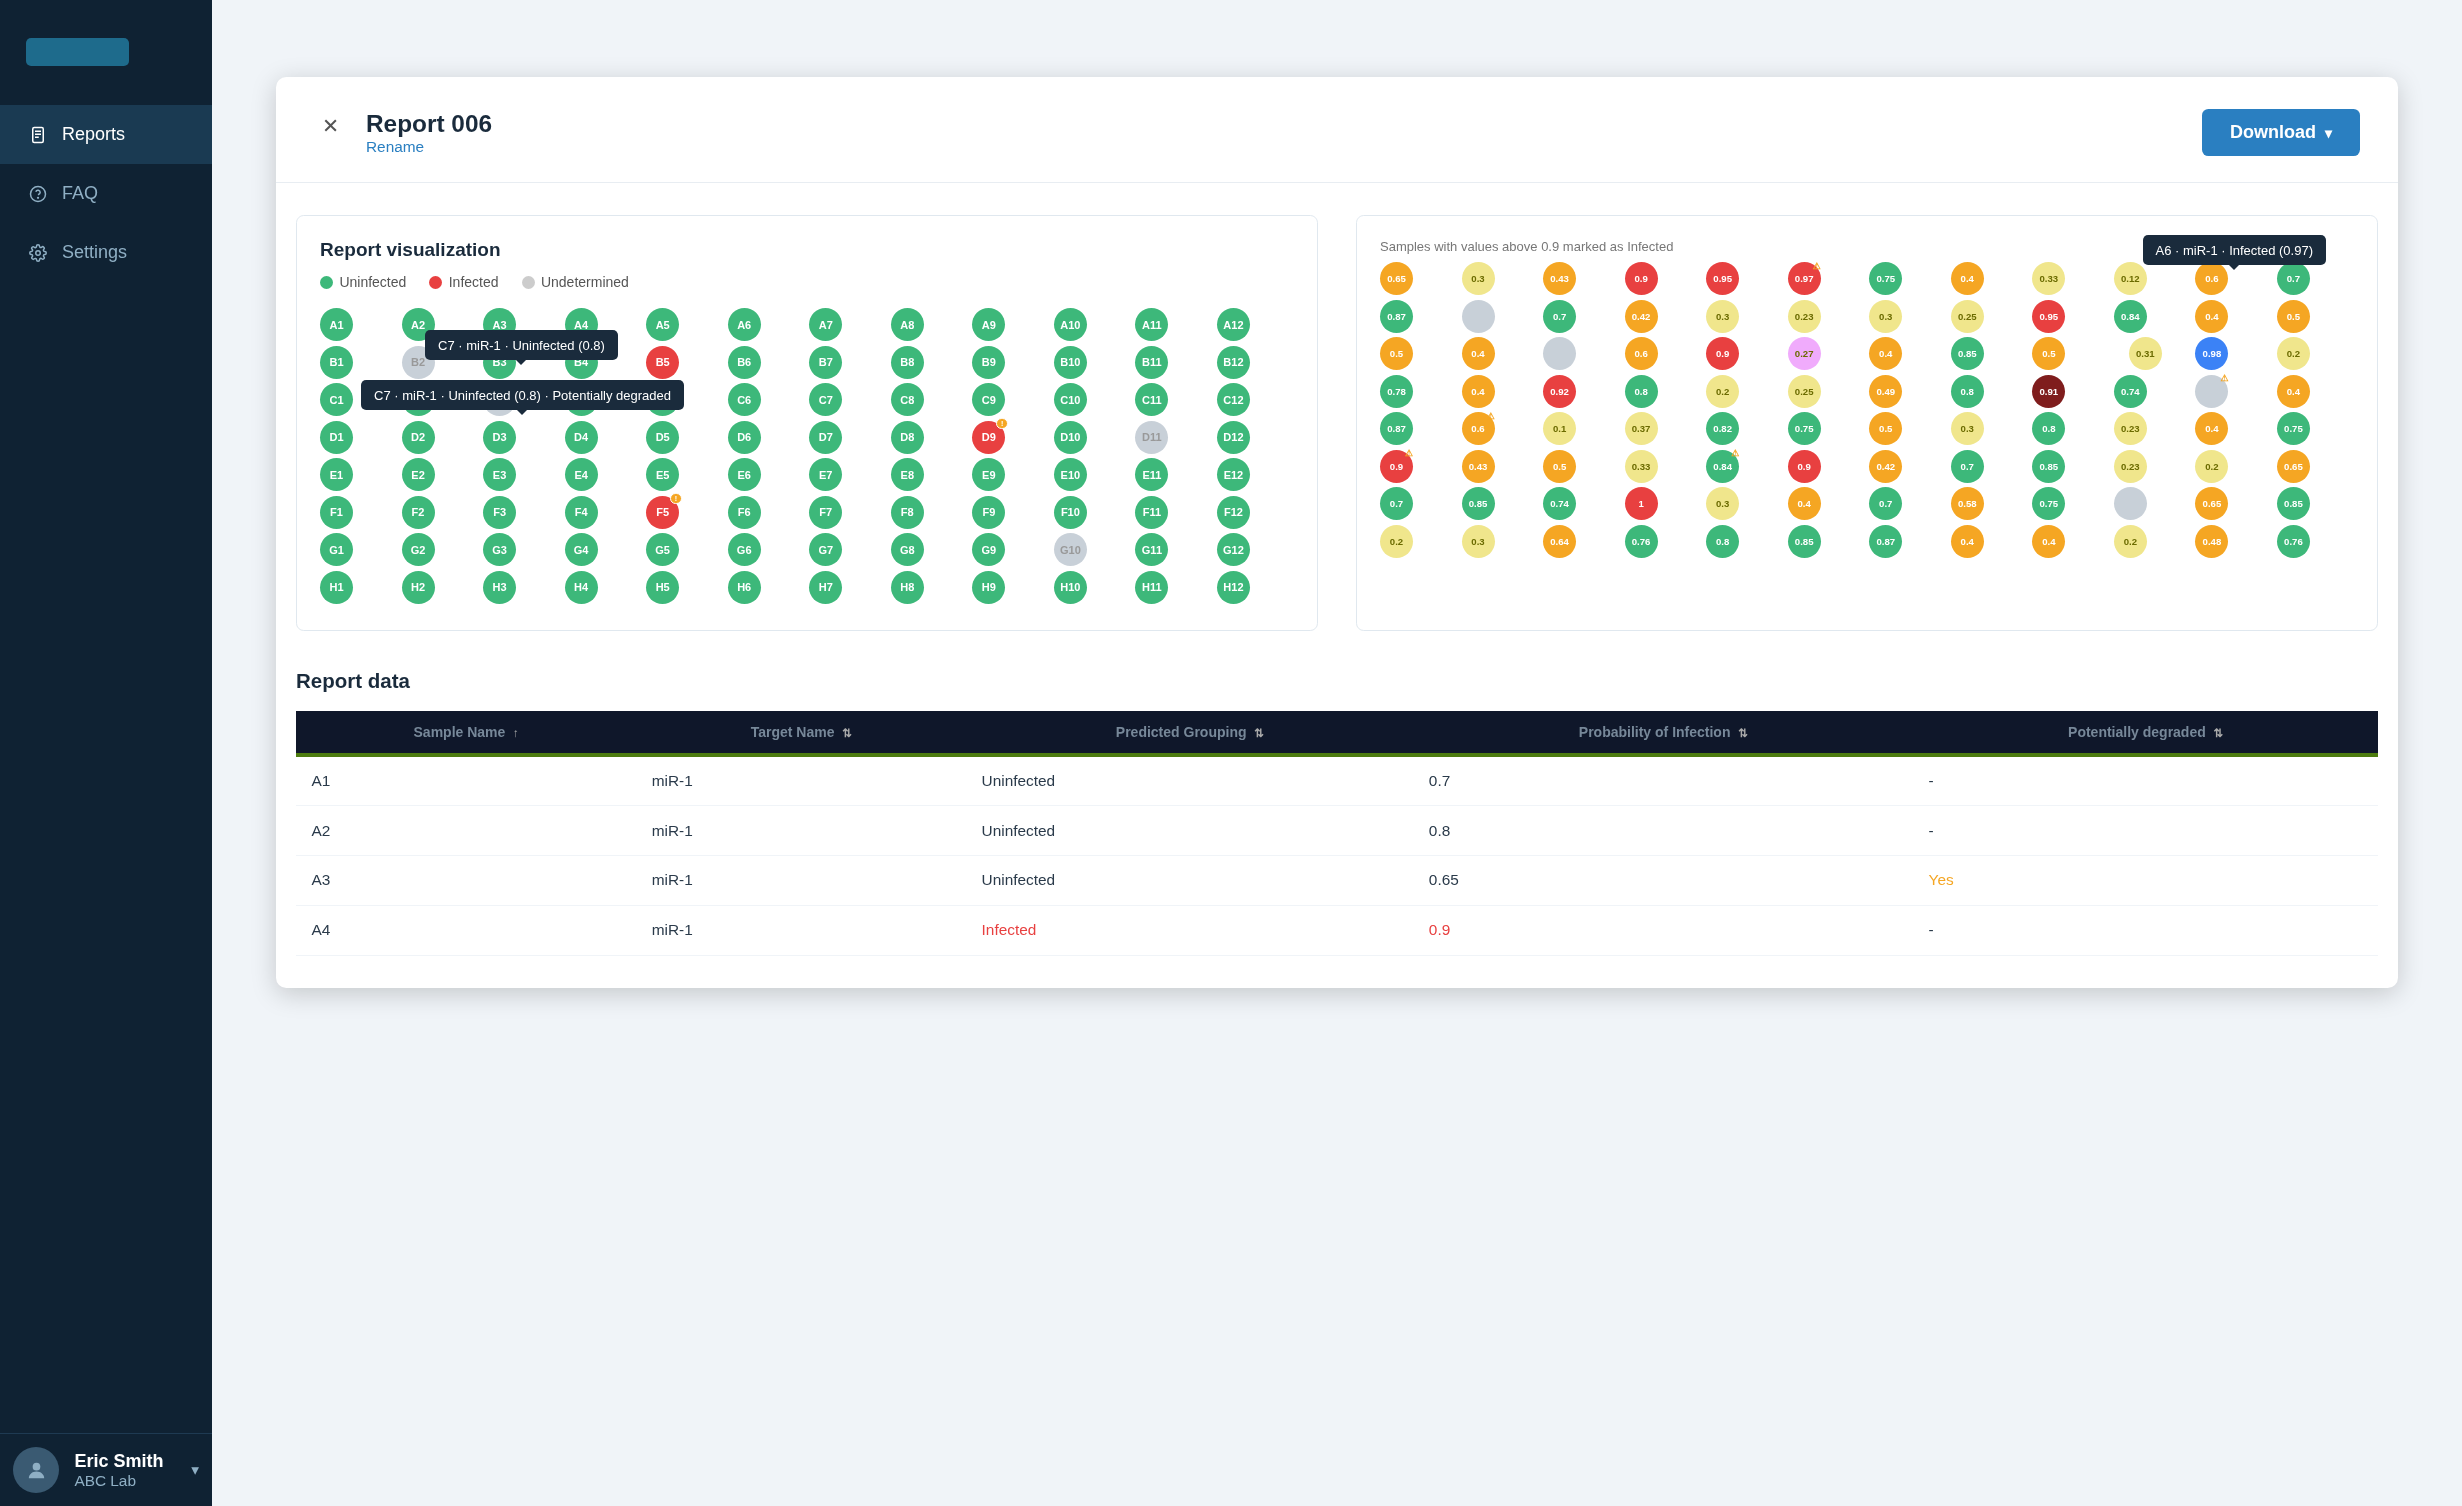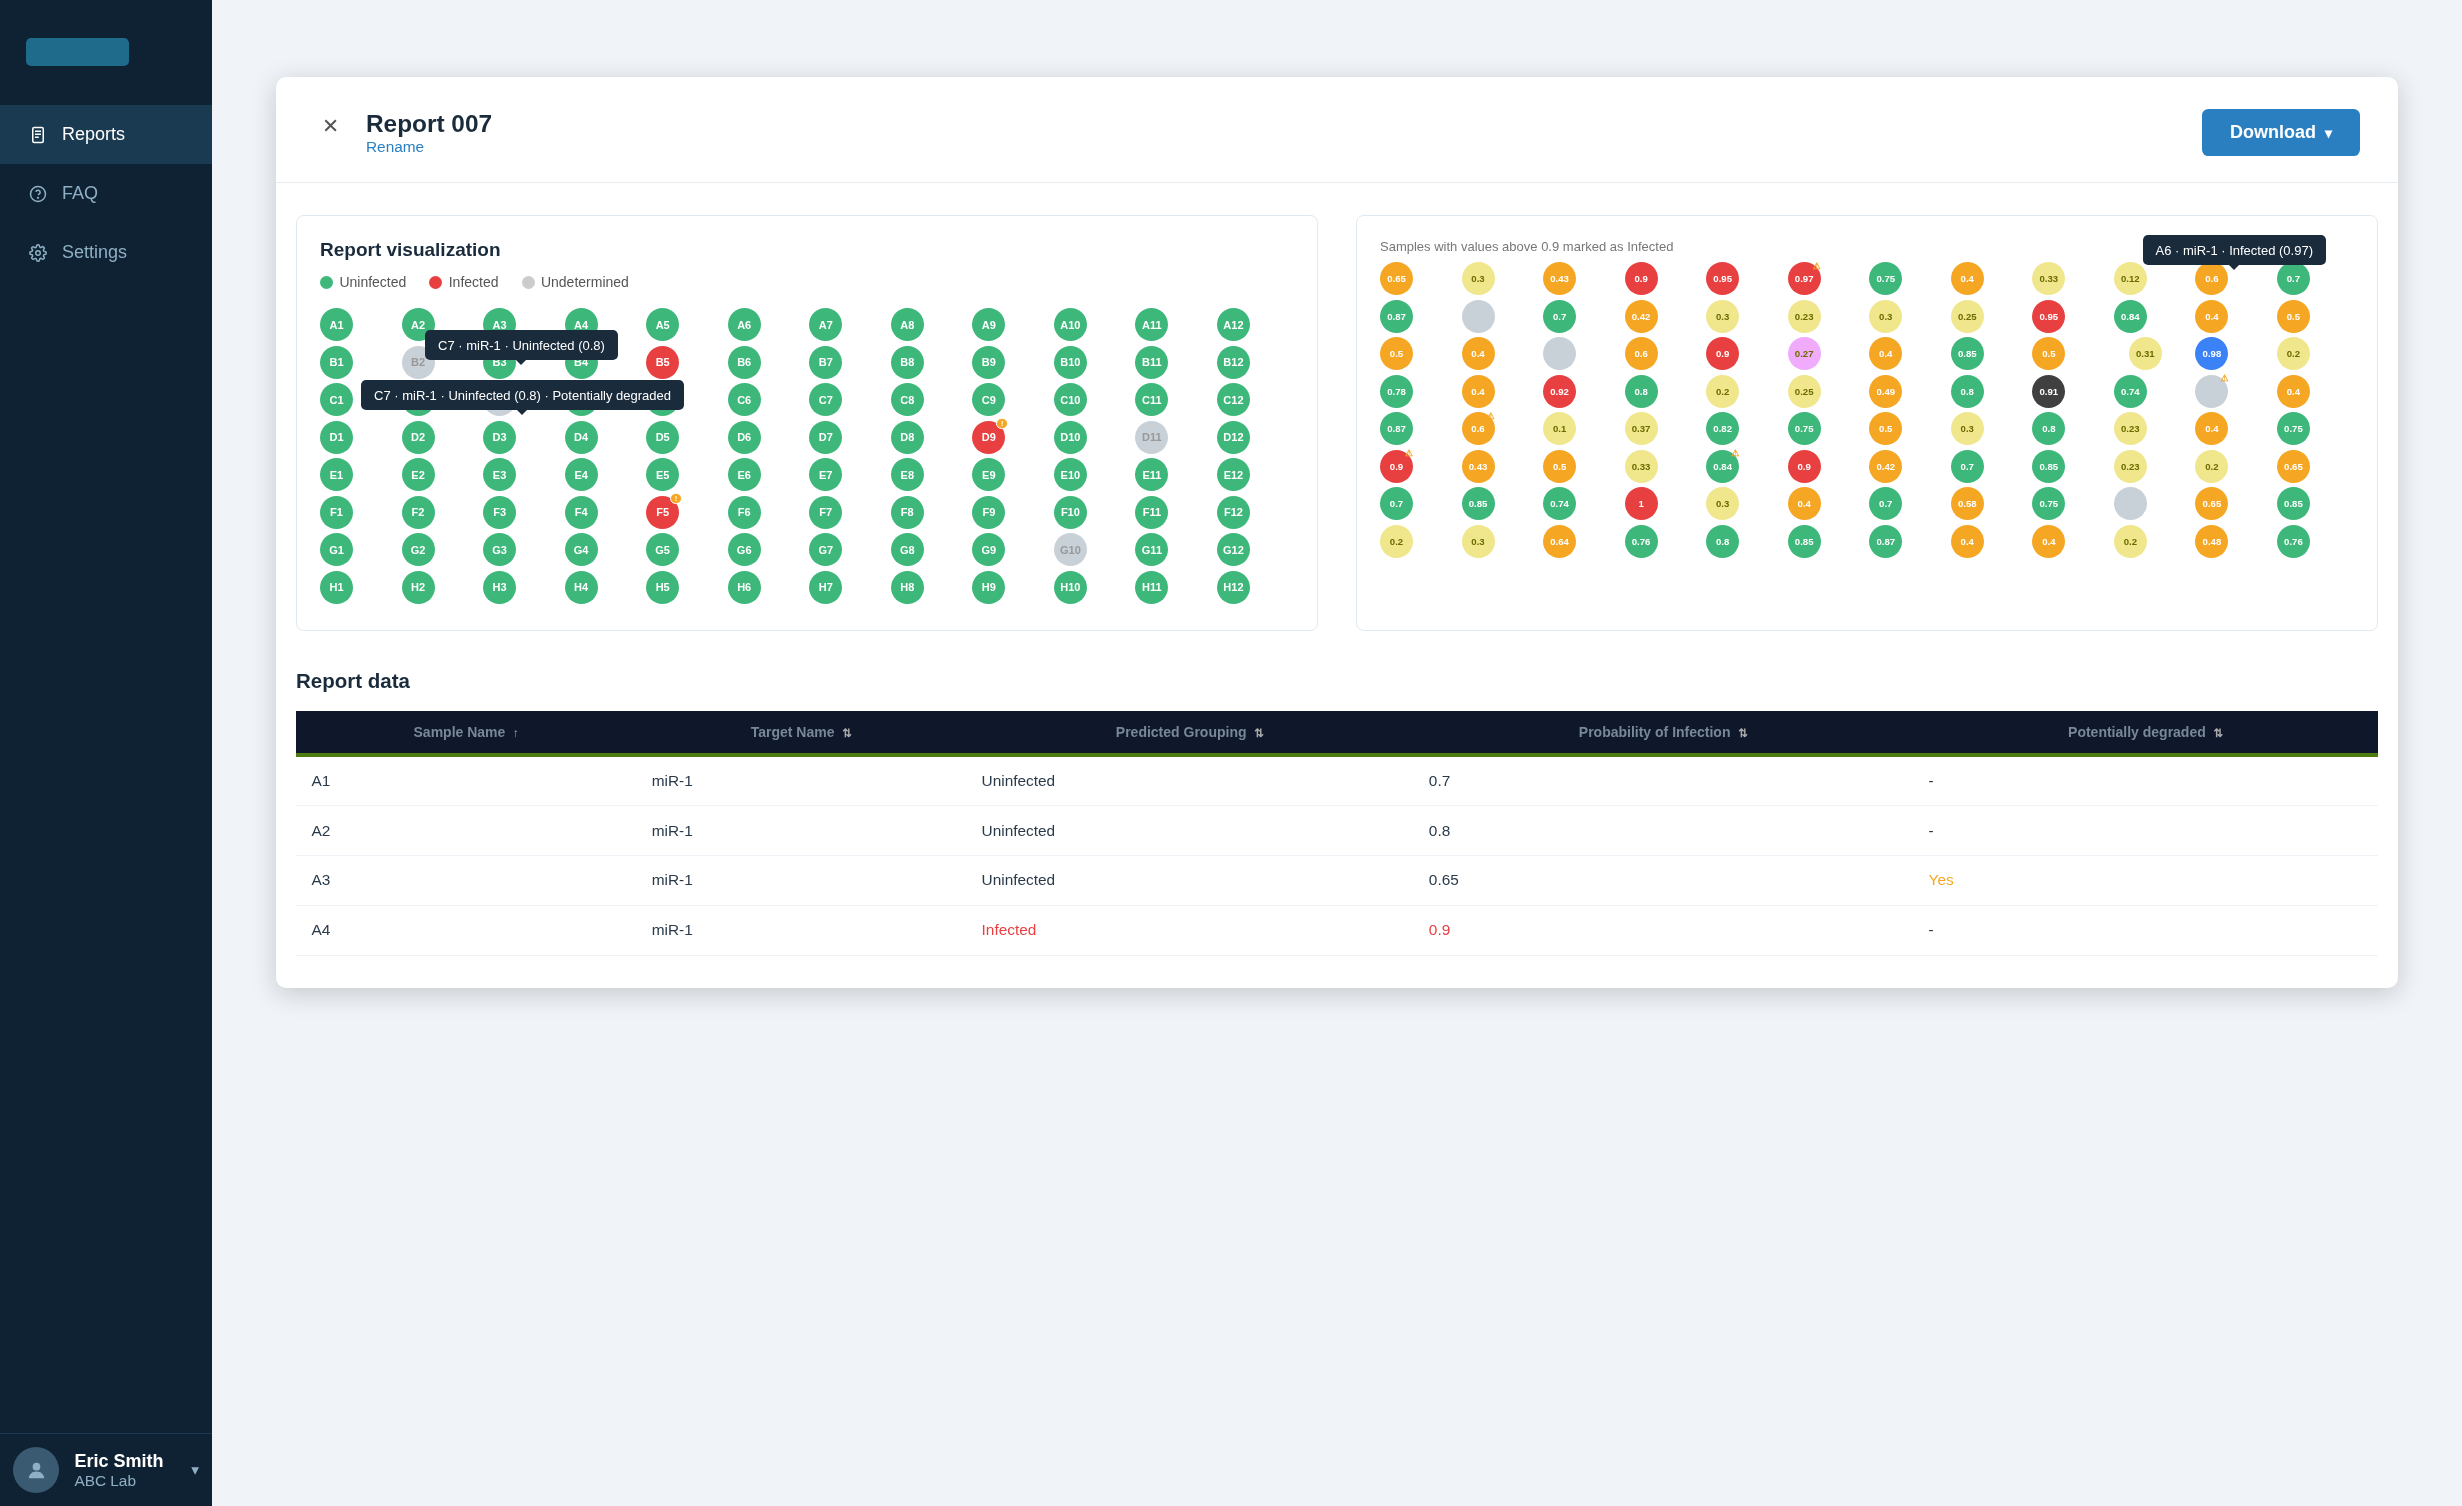--- a/index.html
+++ b/index.html
@@ -391,21 +391,21 @@
 
   <div class="main-content">
     <div class="report-panel">
 
       <div class="panel-header">
         <div class="panel-title-area">
           <button class="close-btn">
             <span>✕</span>
           </button>
           <div class="panel-title-text">
-            <div class="report-title">Report 007</div>
+            <div class="report-title">Report 006</div>
             <a class="rename-link" href="#">Rename</a>
           </div>
         </div>
         <button class="download-btn">
           <span>Download</span>
           <span class="download-chevron">▾</span>
         </button>
       </div>
 
       <div class="panel-body">
@@ -581,21 +581,21 @@
                 <div class="prob-cell" style="background: #3b82f6; color: rgb(255, 255, 255);">0.98</div>
                 <div class="prob-cell" style="background: rgb(240, 230, 140); color: rgb(107, 107, 0);">0.2</div>
                 <div class="prob-cell" style="background: rgb(61, 184, 122); color: rgb(255, 255, 255);">0.78</div>
                 <div class="prob-cell" style="background: rgb(245, 166, 35); color: rgb(255, 255, 255);">0.4</div>
                 <div class="prob-cell" style="background: rgb(232, 64, 64); color: rgb(255, 255, 255);">0.92</div>
                 <div class="prob-cell" style="background: rgb(61, 184, 122); color: rgb(255, 255, 255);">0.8</div>
                 <div class="prob-cell" style="background: rgb(240, 230, 140); color: rgb(107, 107, 0);">0.2</div>
                 <div class="prob-cell" style="background: rgb(240, 230, 140); color: rgb(107, 107, 0);">0.25</div>
                 <div class="prob-cell" style="background: rgb(245, 166, 35); color: rgb(255, 255, 255);">0.49</div>
                 <div class="prob-cell" style="background: rgb(61, 184, 122); color: rgb(255, 255, 255);">0.8</div>
-                <div class="prob-cell" style="background: #404040; color: rgb(255, 255, 255);">0.91</div>
+                <div class="prob-cell" style="background: #7f1d1d; color: rgb(255, 255, 255);">0.91</div>
                 <div class="prob-cell" style="background: rgb(61, 184, 122); color: rgb(255, 255, 255);">0.74</div>
                 <div class="prob-cell" style="background: rgb(200, 208, 216); color: rgb(153, 153, 153);">
                   <div class="warn-triangle" style="color: rgb(245, 166, 35); font-size: 9px;">⚠</div>
                 </div>
                 <div class="prob-cell" style="background: rgb(245, 166, 35); color: rgb(255, 255, 255);">0.4</div>
                 <div class="prob-cell" style="background: rgb(61, 184, 122); color: rgb(255, 255, 255);">0.87</div>
                 <div class="prob-cell" style="background: rgb(245, 166, 35); color: rgb(255, 255, 255);">0.6<div class="warn-triangle" style="color: rgb(245, 166, 35); font-size: 9px;">⚠</div></div>
                 <div class="prob-cell" style="background: rgb(240, 230, 140); color: rgb(107, 107, 0);">0.1</div>
                 <div class="prob-cell" style="background: rgb(240, 230, 140); color: rgb(107, 107, 0);">0.37</div>
                 <div class="prob-cell" style="background: rgb(61, 184, 122); color: rgb(255, 255, 255);">0.82</div>

